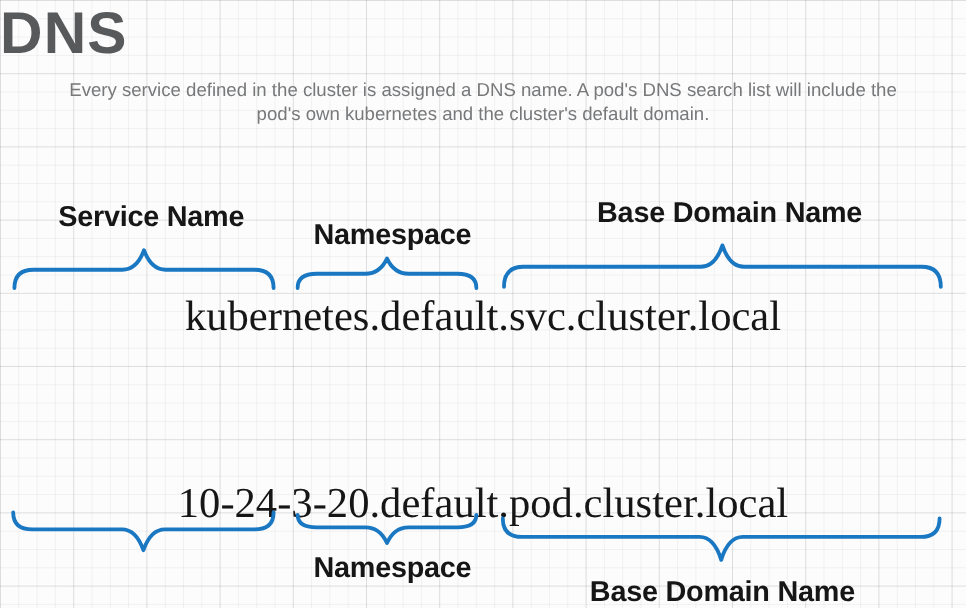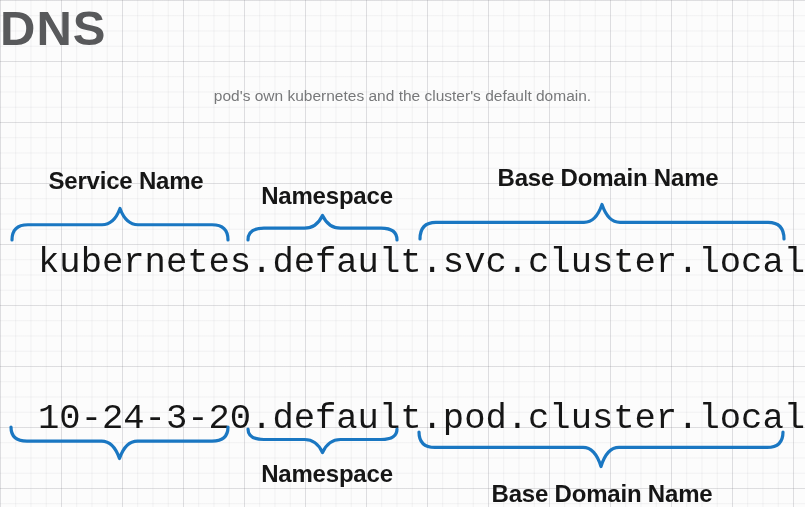--- a/index.html
+++ b/index.html
@@ -36,37 +36,37 @@
     color:var(--ink-color,#161616);
   }
   .lbl-service   {left:126px;top:167px;}
   .lbl-ns-top    {left:327px;top:182px;}
   .lbl-bdn-top   {left:608px;top:164px;}
   .lbl-podip     {left:123px;top:464px;}
   .lbl-ns-bot    {left:327px;top:460px;}
   .lbl-bdn-bot   {left:602px;top:480px;}
   .dns{
     position:absolute;left:0;width:100%;
-    text-align:right;white-space:nowrap;
-    font-family:Liberation Mono, monospace;
+    text-align:center;white-space:nowrap;
+    font-family:Liberation Serif, serif;
     font-size:35.5px;line-height:40px;font-weight:400;
     color:var(--ink-color,#161616);
   }
   .dns-service{top:243px;}
   .dns-pod{top:379px;margin-top:20px;}
   .brace{position:absolute;display:block;}
 </style>
 </head>
 <body>
 
 <div class="stage" style="--title-color: #58595b; --subtitle-color: #77787a; --ink-color: #161616;">
 
   <h1 class="title">DNS</h1>
 
-  <p class="subtitle"><br><span>pod's own kubernetes and the cluster's default domain.</span></p>
+  <p class="subtitle"><span>Every service defined in the cluster is assigned a DNS name. A pod's DNS search list will include the</span><br><span>pod's own kubernetes and the cluster's default domain.</span></p>
 
   <div class="label lbl-service">Service Name</div>
   <div class="label lbl-ns-top">Namespace</div>
   <div class="label lbl-bdn-top">Base Domain Name</div>
 
   <div class="dns dns-service">kubernetes.default.svc.cluster.local</div>
   <div class="dns dns-pod">10-24-3-20.default.pod.cluster.local</div>
 
   <div class="label lbl-ns-bot">Namespace</div>
   <div class="label lbl-bdn-bot">Base Domain Name</div>

